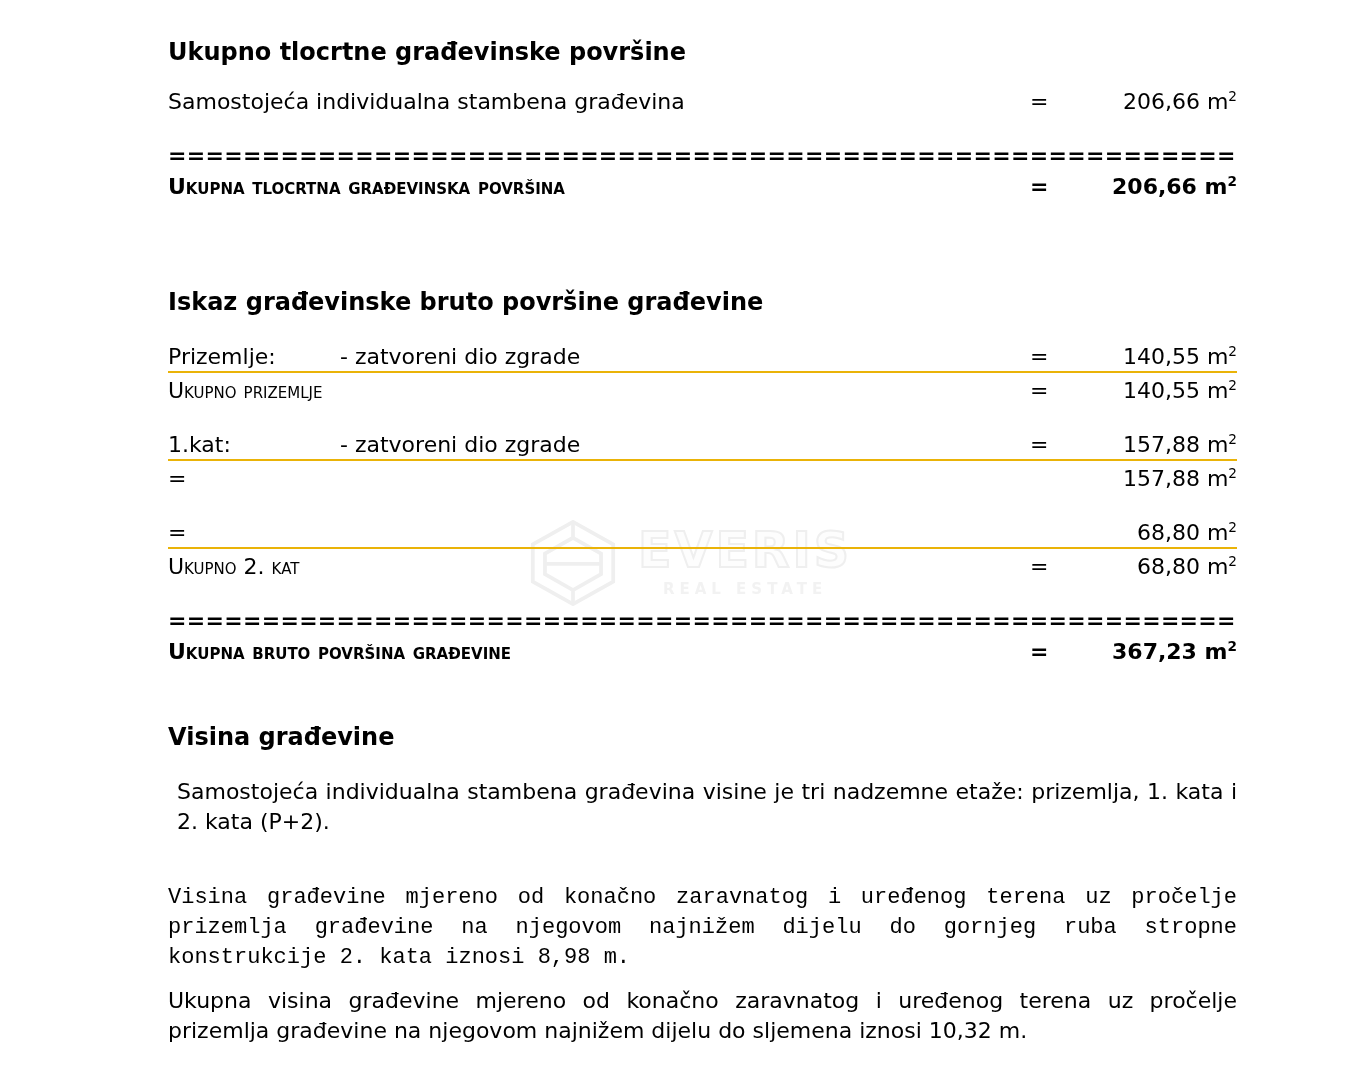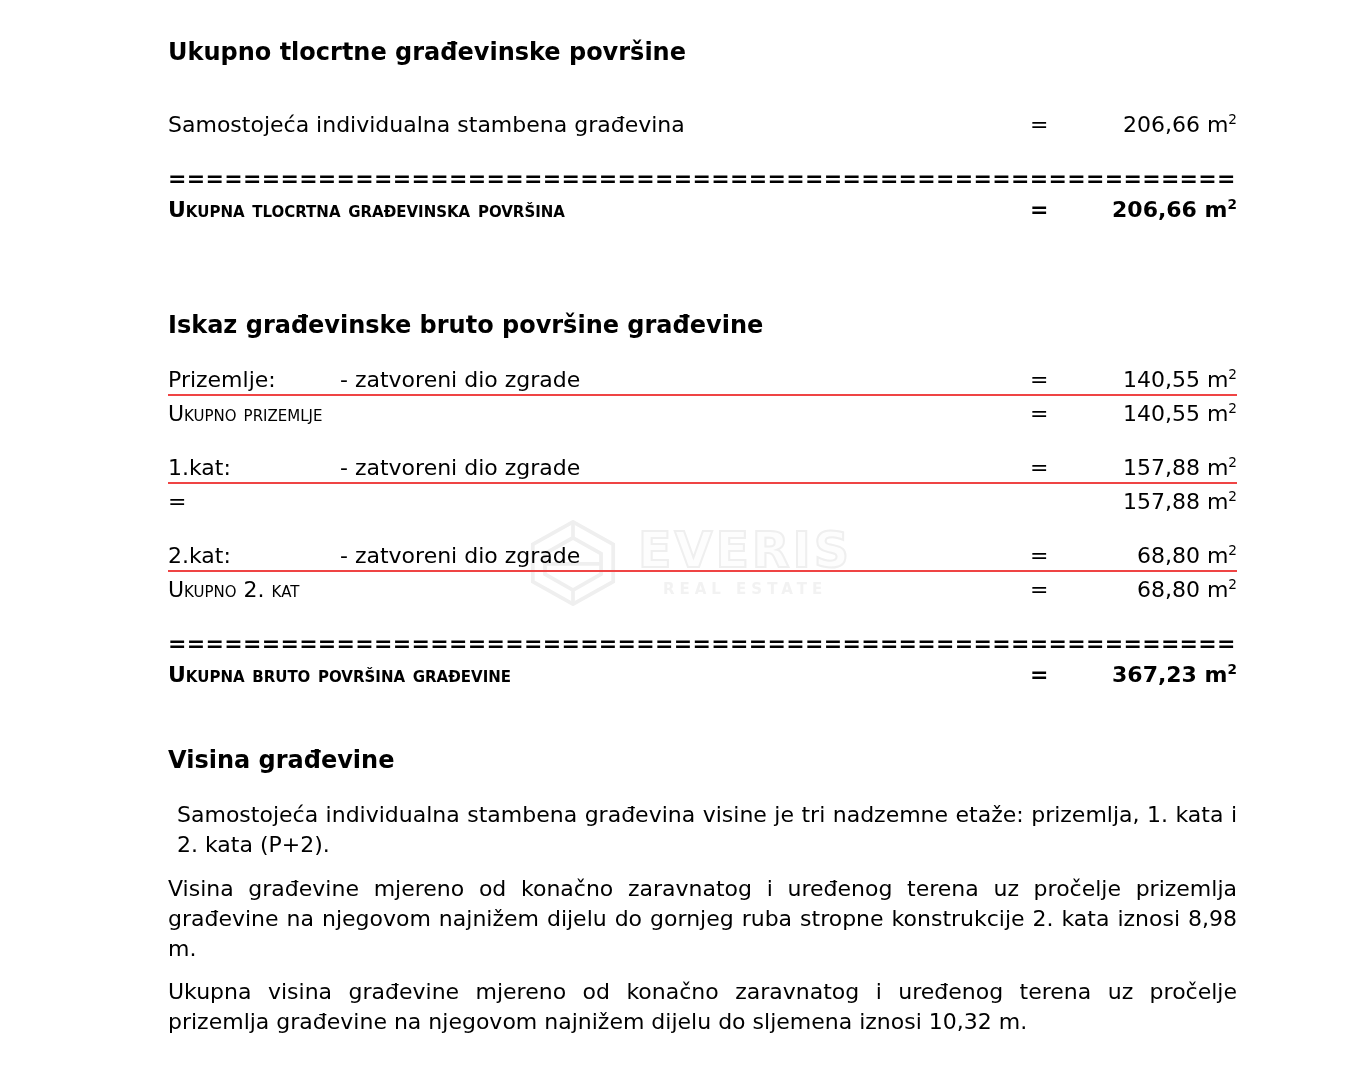--- a/index.html
+++ b/index.html
@@ -37,38 +37,38 @@
   h1 { font-size: 24px; font-weight: 700; line-height: 32px; }
   .h-tlocrt  { margin-top: 6px; }
   .h-bruto   { margin-top: 86px; }
   .h-visina  { margin-top: 56px; }
 
   .vrow { display: flex; align-items: baseline; line-height: 26px; }
   .vrow .c1 { width: 862px; }
   .vrow .c2 { width: 34px; }
   .vrow .c3 { flex: 1; text-align: right; }
 
-  .row-plain   { margin-top: 44px; }
+  .row-plain   { margin-top: 21px; }
   .sep {
     margin-top: 28px; font-weight: 700; line-height: 26px;
     white-space: nowrap; overflow: hidden; letter-spacing: 0.3px;
   }
   .row-total   { margin-top: 5px; font-weight: 700; }
 
   .sc { font-variant: small-caps; }
 
   .floor-group { margin-top: 26px; }
   .floor-group + .floor-group { margin-top: 28px; }
-  .row-underlined { border-bottom: 2px solid #ef4444; padding-bottom: 1px; }
+  .row-underlined { border-bottom: 2px solid #eab308; padding-bottom: 1px; }
   .row-sub { margin-top: 5px; }
   .floor-label { display: inline-block; width: 165px; }
 
   .para { text-align: justify; line-height: 30px; }
   .p-intro  { margin-top: 24px; margin-left: 9px; }
-  .p-height { margin-top: 14px; }
+  .p-height { margin-top: 46px; font-family: Liberation Mono, monospace; }
   .p-total  { margin-top: 13px; }
 
   sup { font-size: 0.62em; line-height: 0; vertical-align: super; }
 </style>
 </head>
 <body>
 
 <div class="page">
 
   <div class="watermark">
@@ -129,24 +129,20 @@
         <span class="c3">157,88 m<sup>2</sup></span>
       </div>
       <div class="vrow row-sub">
         <span class="c2">=</span>
         <span class="c3">157,88 m<sup>2</sup></span>
       </div>
     </div>
 
     <div class="floor-group">
       <div class="vrow row-underlined">
-        <span class="c1">
-          <span class="floor-label">2.kat:</span>
-          <span>- zatvoreni dio zgrade</span>
-        </span>
         <span class="c2">=</span>
         <span class="c3">68,80 m<sup>2</sup></span>
       </div>
       <div class="vrow row-sub">
         <span class="c1 sc">Ukupno 2. kat</span>
         <span class="c2">=</span>
         <span class="c3">68,80 m<sup>2</sup></span>
       </div>
     </div>
 

